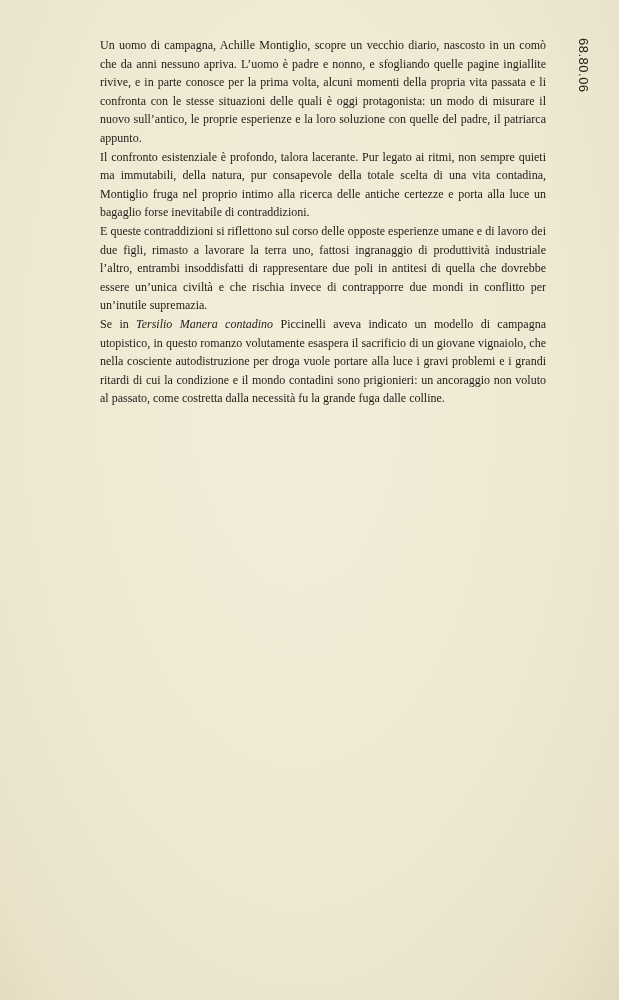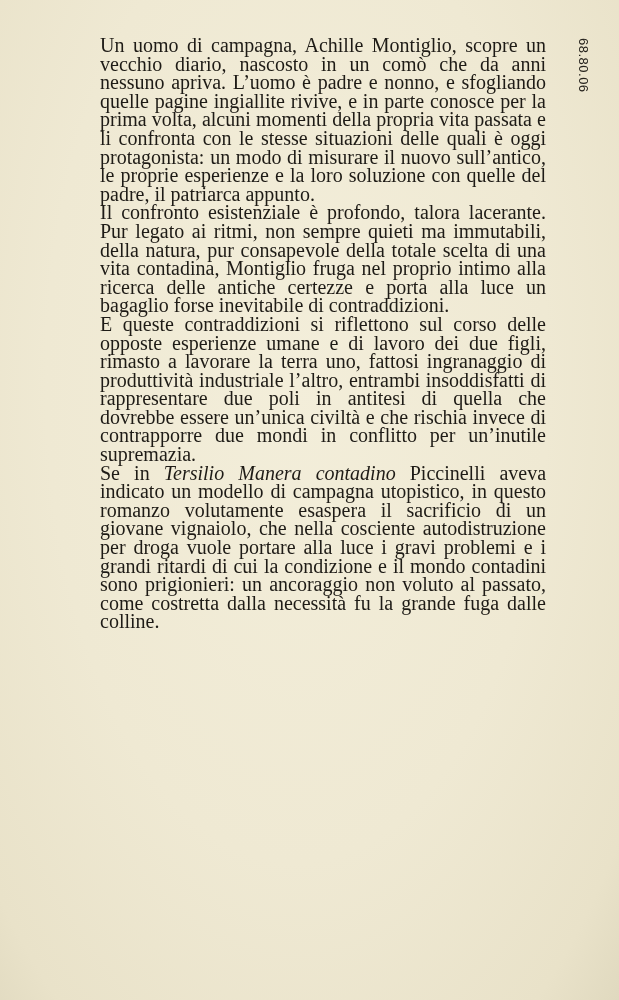--- a/index.html
+++ b/index.html
@@ -18,21 +18,21 @@
       inset: 0;
       
       background: radial-gradient(ellipse at 48% 38%, #f3eeda 0%, #efe9d3 55%, #e9e2c9 88%, #e0d9bf 100%);
     }
     .text-block {
       position: absolute;
       left: 100px;
       top: 36px;
       width: 446px;
       font-family: "Liberation Serif", "DejaVu Serif", serif;
-      font-size: 20px;
+      font-size: 12px;
       line-height: 18.6px;
       color: #1e1b16;
       text-align: justify;
       hyphens: auto;
       -webkit-hyphens: auto;
     }
     .text-block p {
       margin: 0;
       padding: 0;
       text-indent: 0;

